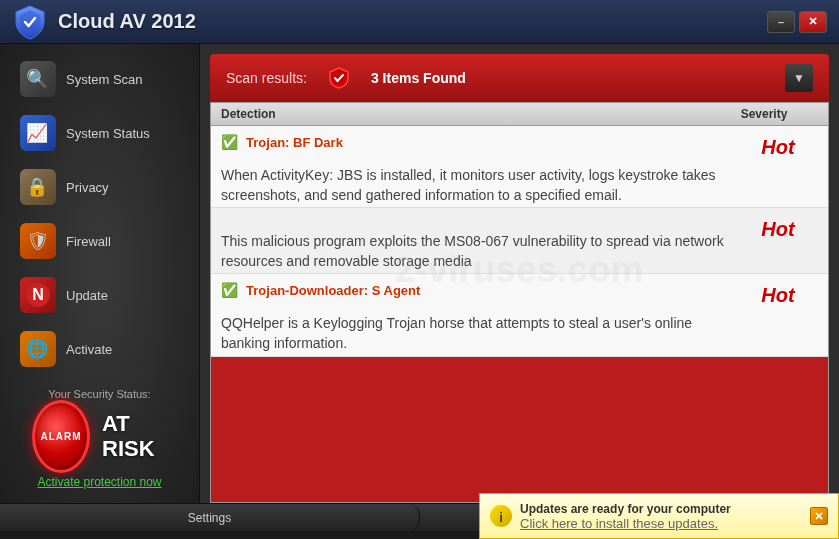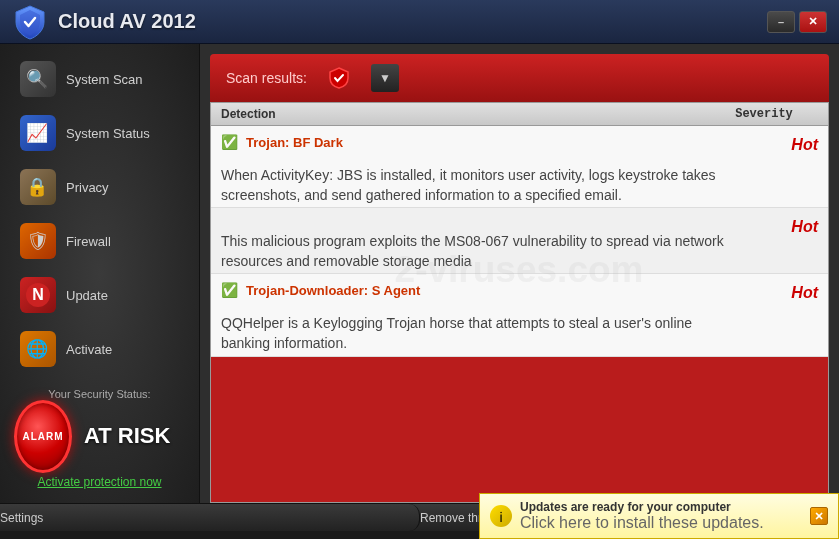--- a/index.html
+++ b/index.html
@@ -122,20 +122,21 @@
       border: 3px solid #ff3333;
       display: flex;
       align-items: center;
       justify-content: center;
       color: white;
       font-size: 10px;
       font-weight: bold;
       letter-spacing: 1px;
       box-shadow: 0 0 12px rgba(255,0,0,0.6), inset 0 0 6px rgba(0,0,0,0.4);
       flex-shrink: 0;
+      margin-left: 18px;
     }
     .status-text-area {
       display: flex;
       flex-direction: column;
     }
     .your-security-label {
       color: #aaa;
       font-size: 11px;
     }
     .at-risk-text {
@@ -217,21 +218,20 @@
       font-size: 12px;
       font-weight: bold;
       color: #333;
     }
     .col-severity {
       width: 80px;
       font-size: 12px;
       font-weight: bold;
       color: #333;
       text-align: center;
-      font-family: Liberation Mono, monospace;
     }
     .scrollbar-placeholder {
       width: 14px;
     }
     .detection-list {
       background: #f0f0f0;
     }
     .detection-item {
       display: flex;
       padding: 8px 10px 2px 10px;
@@ -256,22 +256,22 @@
       font-size: 14px;
     }
     .detection-desc {
       font-size: 14px;
       color: #444;
       margin-top: 16px;
       line-height: 1.4;
     }
     .severity-badge {
       width: 80px;
-      text-align: right;
-      font-size: 16px;
+      text-align: center;
+      font-size: 20px;
       font-weight: bold;
       color: #cc3300;
       padding-top: 2px;
     }
 
     
     .watermark {
       position: absolute;
       top: 50%;
       left: 50%;
@@ -290,20 +290,21 @@
       background: linear-gradient(180deg, #3a3a3a 0%, #222 100%);
       border-top: 1px solid #111;
       display: flex;
       align-items: center;
     }
     .bottom-btn {
       flex: 1;
       height: 100%;
       display: flex;
       align-items: center;
+      justify-content: center;
       color: #ccc;
       font-size: 12px;
       cursor: pointer;
       border-right: 1px solid #111;
       border-radius: 11px;
     }
     .bottom-btn:last-child {
       border-right: none;
     }
 
@@ -335,22 +336,23 @@
     }
     .notif-text {
       flex: 1;
     }
     .notif-title {
       font-size: 12px;
       font-weight: bold;
       color: #333;
     }
     .notif-subtitle {
-      font-size: 16px;
+      font-size: 13px;
       color: #666;
+      text-decoration: underline;
     }
     .notif-close {
       width: 18px;
       height: 18px;
       background: linear-gradient(135deg, #ffaa00, #cc7700);
       border: 1px solid #aa6600;
       border-radius: 2px;
       display: flex;
       align-items: center;
       justify-content: center;
@@ -439,20 +441,21 @@
   <div class="content-area">
 
     <div class="scan-results-bar">
       <span class="scan-results-label">Scan results:</span>
       <div class="scan-shield-icon">
         <svg width="22" height="22" viewBox="0 0 22 22">
           <path d="M11 1 L20 5 L20 11 C20 17 15 20 11 21 C7 20 2 17 2 11 L2 5 Z" fill="#cc0000" stroke="#ff4444" stroke-width="1.5"></path>
           <path d="M7 11 L9.5 14 L15 8" stroke="white" stroke-width="2" fill="none" stroke-linecap="round"></path>
         </svg>
       </div>
+      <span class="items-found">3 Items Found</span>
       <div class="dropdown-arrow">▼</div>
     </div>
 
     <div class="detection-table">
       <div class="table-header">
         <span class="col-detection">Detection</span>
         <span class="col-severity">Severity</span>
         <div class="scrollbar-placeholder"></div>
       </div>
       <div class="detection-list">

